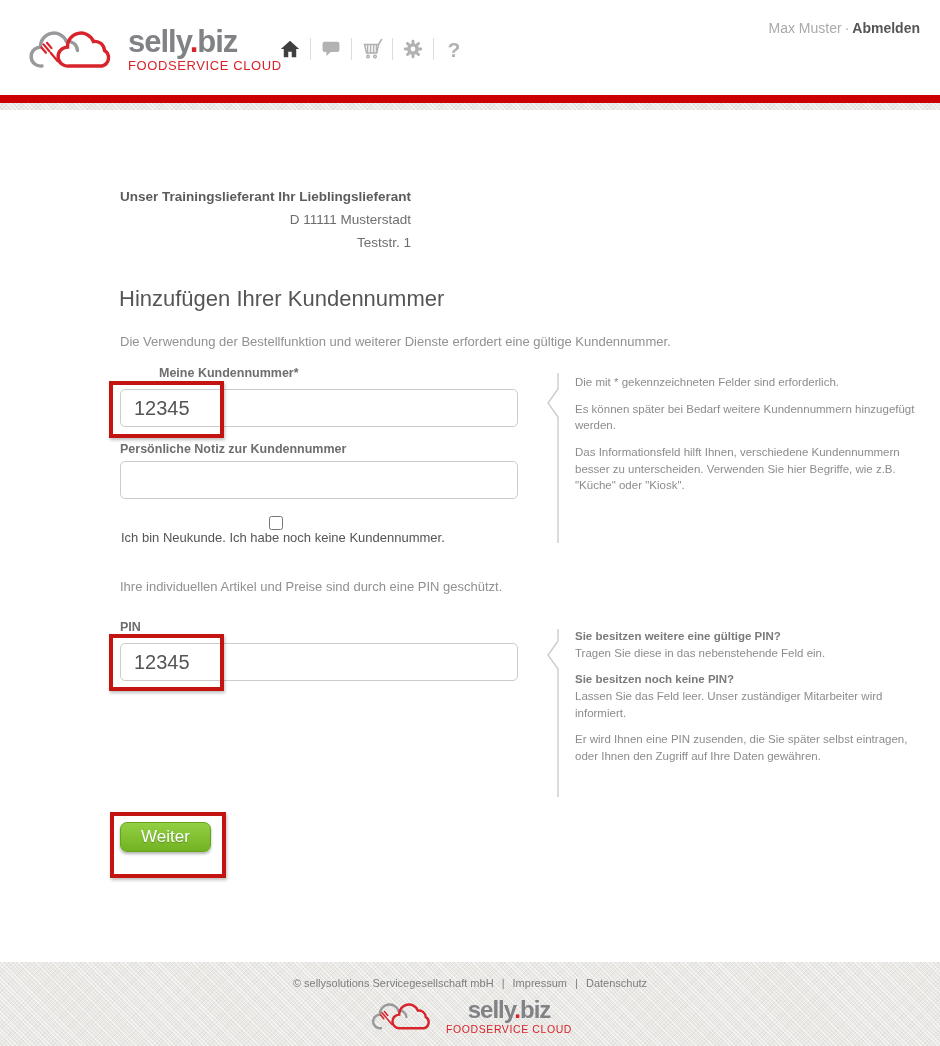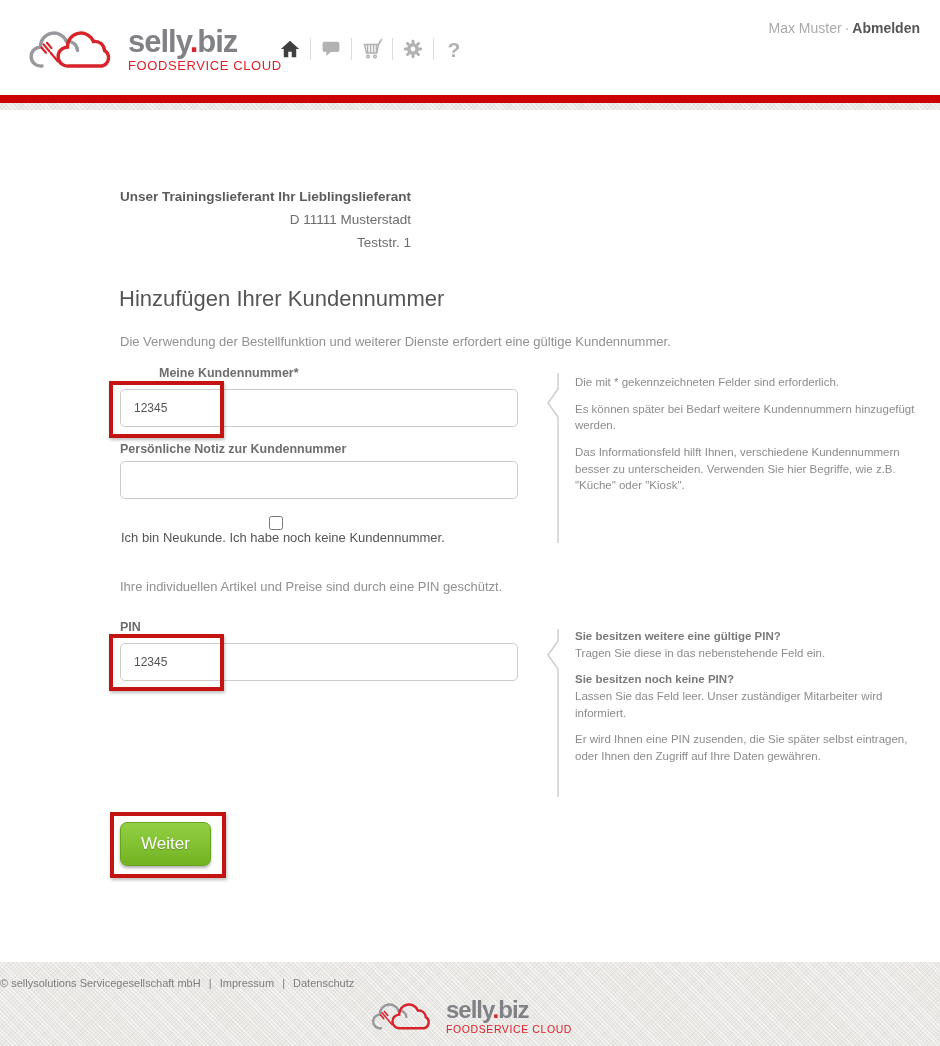--- a/index.html
+++ b/index.html
@@ -42,37 +42,37 @@
   .supplier { position:absolute; left:120px; top:76px; font-size:13.5px; line-height:1.7; color:#6d6d6d;text-align:right; }
   .supplier .supplier-name { font-weight:700; color:#5c5c5c; }
 
   .page-title { position:absolute; left:119px; top:176px; font-size:22px; font-weight:400; color:#555; }
   .page-intro { position:absolute; left:120px; top:224px; font-size:13px; color:#919191; }
 
   .field-label { font-size:12.5px; font-weight:700; color:#6e6e6e; display:block; }
   .text-input {
     width:398px; height:38px; border:1px solid #ccc; border-radius:5px; background:#fff;
     font-family:"Liberation Sans","DejaVu Sans",sans-serif;
-    font-size:12px; color:#555; padding:6px 13px; outline:none;
+    font-size:20px; color:#555; padding:6px 13px; outline:none;
   }
   .f-kdnr-label { position:absolute; left:120px; top:256px;padding-left:39px; }
   .f-kdnr-input { position:absolute; left:120px; top:279px; }
   .f-note-label { position:absolute; left:120px; top:332px; }
   .f-note-input { position:absolute; left:120px; top:351px; }
 
   .checkbox-row { position:absolute; left:121px; top:406px; display:flex; align-items:center;flex-direction:column; }
   .checkbox-row input { width:14px; height:14px; margin:0 14px 0 0; accent-color:#777; }
   .checkbox-row label { font-size:13px; color:#555; cursor:pointer; }
 
   .pin-intro { position:absolute; left:120px; top:469px; font-size:13px; color:#919191; }
   .f-pin-label { position:absolute; left:120px; top:510px; }
   .f-pin-input { position:absolute; left:120px; top:533px; }
 
   .submit-btn {
-    position:absolute; left:120px; top:712px; width:91px; height:44px;
+    position:absolute; left:120px; top:712px; width:91px; height:30px;
     border:1px solid #69a31d; border-radius:7px;
     background:linear-gradient(#93cf44, #72b322);
     color:#fff; font-family:"Liberation Sans","DejaVu Sans",sans-serif;
     font-size:17px; text-shadow:0 1px 1px rgba(0,0,0,.25);
     box-shadow:0 2px 3px rgba(0,0,0,.3); cursor:pointer;
   }
 
   
   .annot { position:absolute; border:4px solid #c41411; box-shadow:1px 2px 3px rgba(0,0,0,.25); background:transparent; pointer-events:none; }
   .annot-1 { left:109px; top:271px; width:115px; height:57px; }
@@ -83,21 +83,21 @@
   .help-pointer { position:absolute; }
   .help-block { position:absolute; left:575px; width:350px; font-size:11.5px; line-height:1.45; color:#8c8c8c; }
   .help-block p { margin-bottom:10px; }
   .help-block .hb-bold { font-weight:700; color:#7a7a7a; }
   .help-1 { top:264px; }
   .help-2 { top:518px; }
   .hp-1 { left:546px; top:263px; }
   .hp-2 { left:546px; top:519px; }
 
   
-  .footer { position:relative; width:100%; height:84px; }
+  .footer { position:relative; width:100%; height:84px; text-align:center; }
   .copyright { padding-top:15px; font-size:11px; color:#7d7d7d; }
   .copyright a { color:#7d7d7d; text-decoration:none; cursor:pointer; }
   .copyright .c-sep { margin:0 5px; }
   .footer-logo { display:flex; justify-content:center; align-items:center; margin-top:6px; }
   .footer-logo .logo-line1 { font-size:24px; }
   .footer-logo .logo-line2 { font-size:10.5px; }
   .footer-logo svg { width:66px; height:42px; }
 </style>
 </head>
 <body>

